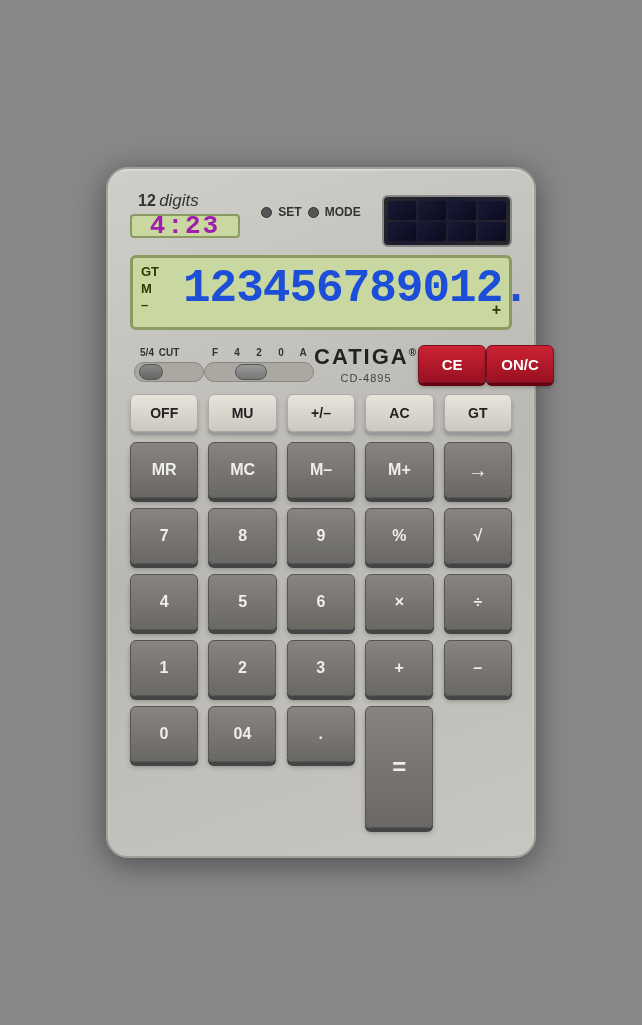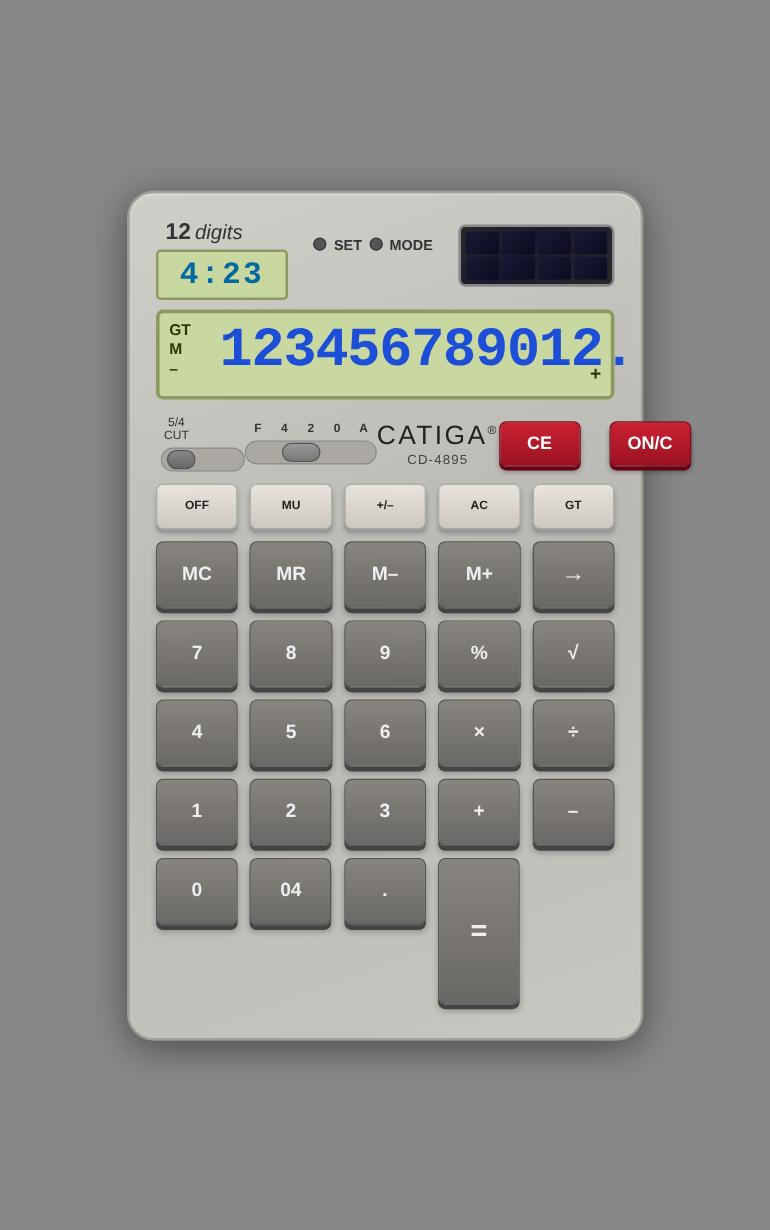--- a/index.html
+++ b/index.html
@@ -37,40 +37,40 @@
     }
 
     .digits-label {
       font-size: 12px;
       color: #333;
       margin-left: 8px;
       margin-bottom: 3px;
     }
     .digits-label span.num {
       font-weight: bold;
-      font-size: 19px;
+      font-size: 16px;
     }
     .digits-label span.word {
       font-style: italic;
       font-size: 17px;
     }
 
     .mini-display {
       width: 110px;
-      height: 42px;
+      height: 24px;
       background: #c8d8a0;
       border: 2px solid #8a9a60;
       border-radius: 4px;
       display: flex;
       align-items: center;
       justify-content: center;
       font-size: 26px;
       font-weight: bold;
       font-family: 'Courier New', monospace;
-      color: #0369a1;
+      color: #a21caf;
       letter-spacing: 2px;
       padding: 0 6px;
     }
 
     .set-mode-section {
       display: flex;
       flex-direction: row;
       justify-content: center;
       gap: 6px;
       margin-top: 14px;
@@ -169,23 +169,22 @@
       flex-direction: column;
       align-items: flex-start;
       gap: 4px;
     }
 
     .slider-labels {
       display: flex;
       gap: 0;
       font-size: 10px;
       color: #333;
-      font-weight: normal;
+      font-weight: bold;
       margin-left: 2px;
-      flex-direction: column;
     }
 
     .slider-labels span {
       width: 22px;
       text-align: center;
     }
 
     .slider-track {
       width: 70px;
       height: 20px;
@@ -252,38 +251,38 @@
 
     .brand-section {
       display: flex;
       flex-direction: column;
       align-items: center;
       gap: 2px;
     }
 
     .brand-name {
       font-size: 22px;
-      font-weight: 400;
+      font-weight: 700;
       color: #222;
       letter-spacing: 2px;
     }
 
     .brand-name sup {
       font-size: 10px;
     }
 
     .model-name {
       font-size: 11px;
       color: #444;
       letter-spacing: 1px;
     }
 
     .ce-onc-group {
       display: flex;
-      gap: 24px;
+      gap: 0;
     }
 
     
     .btn {
       display: flex;
       align-items: center;
       justify-content: center;
       border-radius: 6px;
       cursor: pointer;
       font-weight: bold;
@@ -298,21 +297,21 @@
       font-size: 15px;
       width: 68px;
       height: 38px;
       border: 1px solid #771122;
       box-shadow: 0 3px 0 #660011, 0 4px 4px rgba(0,0,0,0.3);
     }
 
     .btn-light {
       background: linear-gradient(180deg, #e8e4dc 0%, #ccc8c0 100%);
       color: #222;
-      font-size: 10px;
+      font-size: 14px;
       width: 68px;
       height: 38px;
       border: 1px solid #aaa;
       box-shadow: 0 3px 0 #999, 0 4px 4px rgba(0,0,0,0.2);
     }
 
     .btn-dark {
       background: linear-gradient(180deg, #888480 0%, #6a6864 100%);
       color: #eee;
       font-size: 16px;
@@ -427,22 +426,22 @@
 
   <div class="btn-row-5">
     <button class="btn btn-light">OFF</button>
     <button class="btn btn-light">MU</button>
     <button class="btn btn-light">+/–</button>
     <button class="btn btn-light">AC</button>
     <button class="btn btn-light">GT</button>
   </div>
 
   <div class="btn-row-5">
+    <button class="btn btn-dark">MR</button>
     <button class="btn btn-dark">MC</button>
-    <button class="btn btn-dark">MR</button>
     <button class="btn btn-dark">M–</button>
     <button class="btn btn-dark">M+</button>
     <button class="btn btn-dark arrow-sym">→</button>
   </div>
 
   <div class="btn-row-5">
     <button class="btn btn-dark">7</button>
     <button class="btn btn-dark">8</button>
     <button class="btn btn-dark">9</button>
     <button class="btn btn-dark">%</button>

